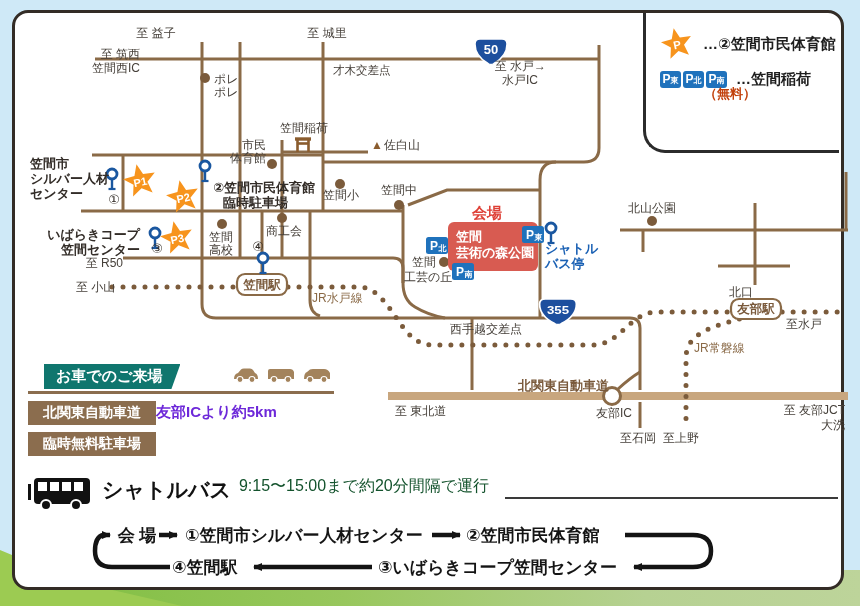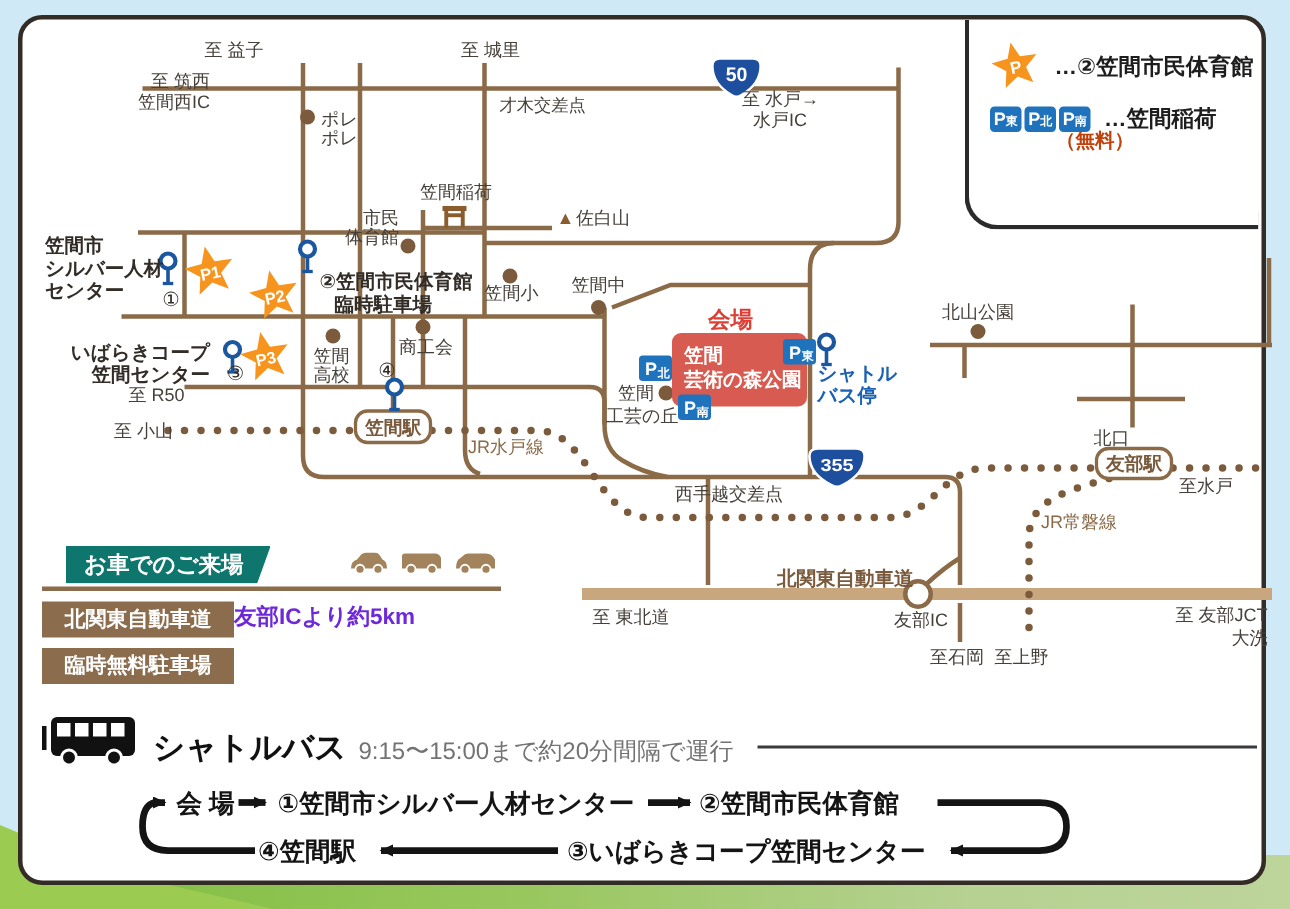--- a/index.html
+++ b/index.html
@@ -35,23 +35,23 @@
   .car-header{position:absolute;left:16px;top:0;background:#0f766e;color:#fff;
     font-size:15px;font-weight:bold;padding:3px 18px 3px 12px;
     clip-path:polygon(0 0,100% 0,calc(100% - 9px) 100%,0 100%);white-space:nowrap;}
   .car-icons{position:absolute;right:2px;top:3px;display:flex;gap:6px;}
   .car-row{display:flex;align-items:flex-start;margin-top:7px;}
   .car-badge{background:#8b6d4e;color:#fff;font-weight:bold;font-size:14px;
     width:128px;text-align:center;padding:3px 0;flex:0 0 auto;}
   .car-vals{color:#6d28d9;font-weight:bold;font-size:15px;line-height:21px;white-space:nowrap;}
 
   
-  .shuttle-head{position:absolute;left:28px;top:476px;display:flex;align-items:flex-end;}
+  .shuttle-head{position:absolute;left:28px;top:476px;display:flex;align-items:flex-start;}
   .shuttle-title{font-size:21px;font-weight:bold;color:#111;margin-left:10px;white-space:nowrap;}
-  .shuttle-sched{font-size:16px;color:#737373;margin-left:8px;white-space:nowrap;}
+  .shuttle-sched{font-size:16px;color:#14532d;margin-left:8px;white-space:nowrap;}
   .shuttle-rule{position:absolute;left:505px;top:497px;width:333px;border-top:2px solid #3a3a3a;}
   .map-svg{position:absolute;left:0;top:0;}
 </style>
 </head>
 <body>
 
 <div class="grass"></div>
 <div class="grass-poly"></div>
 <div class="panel"></div>
 

